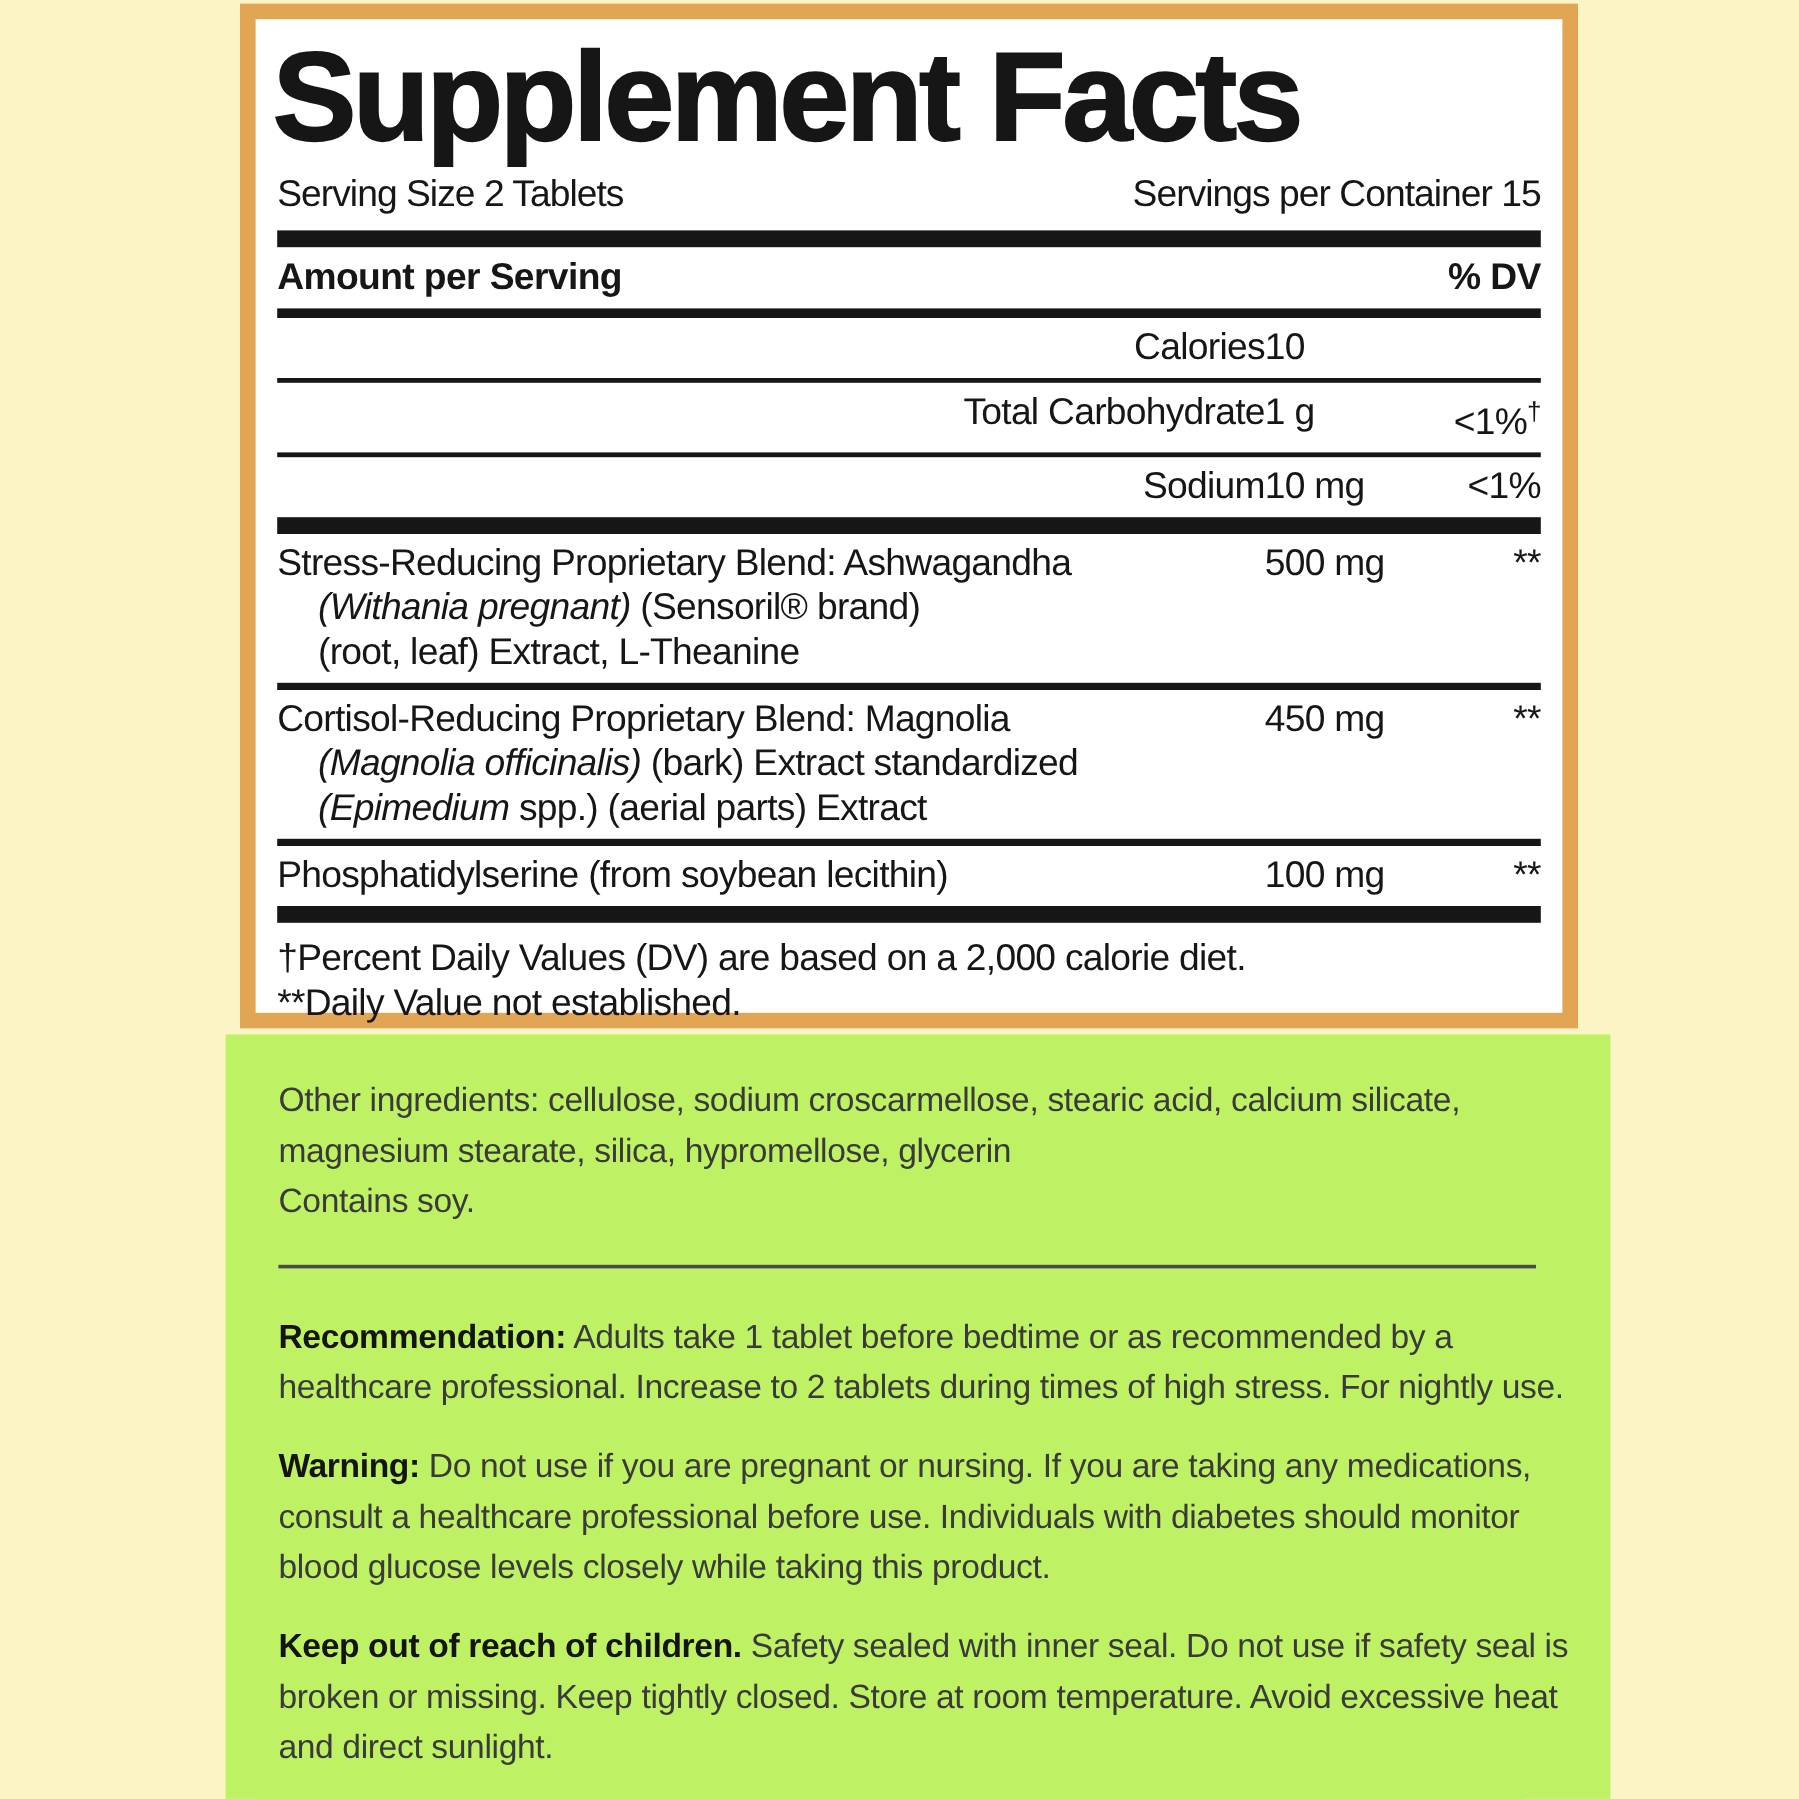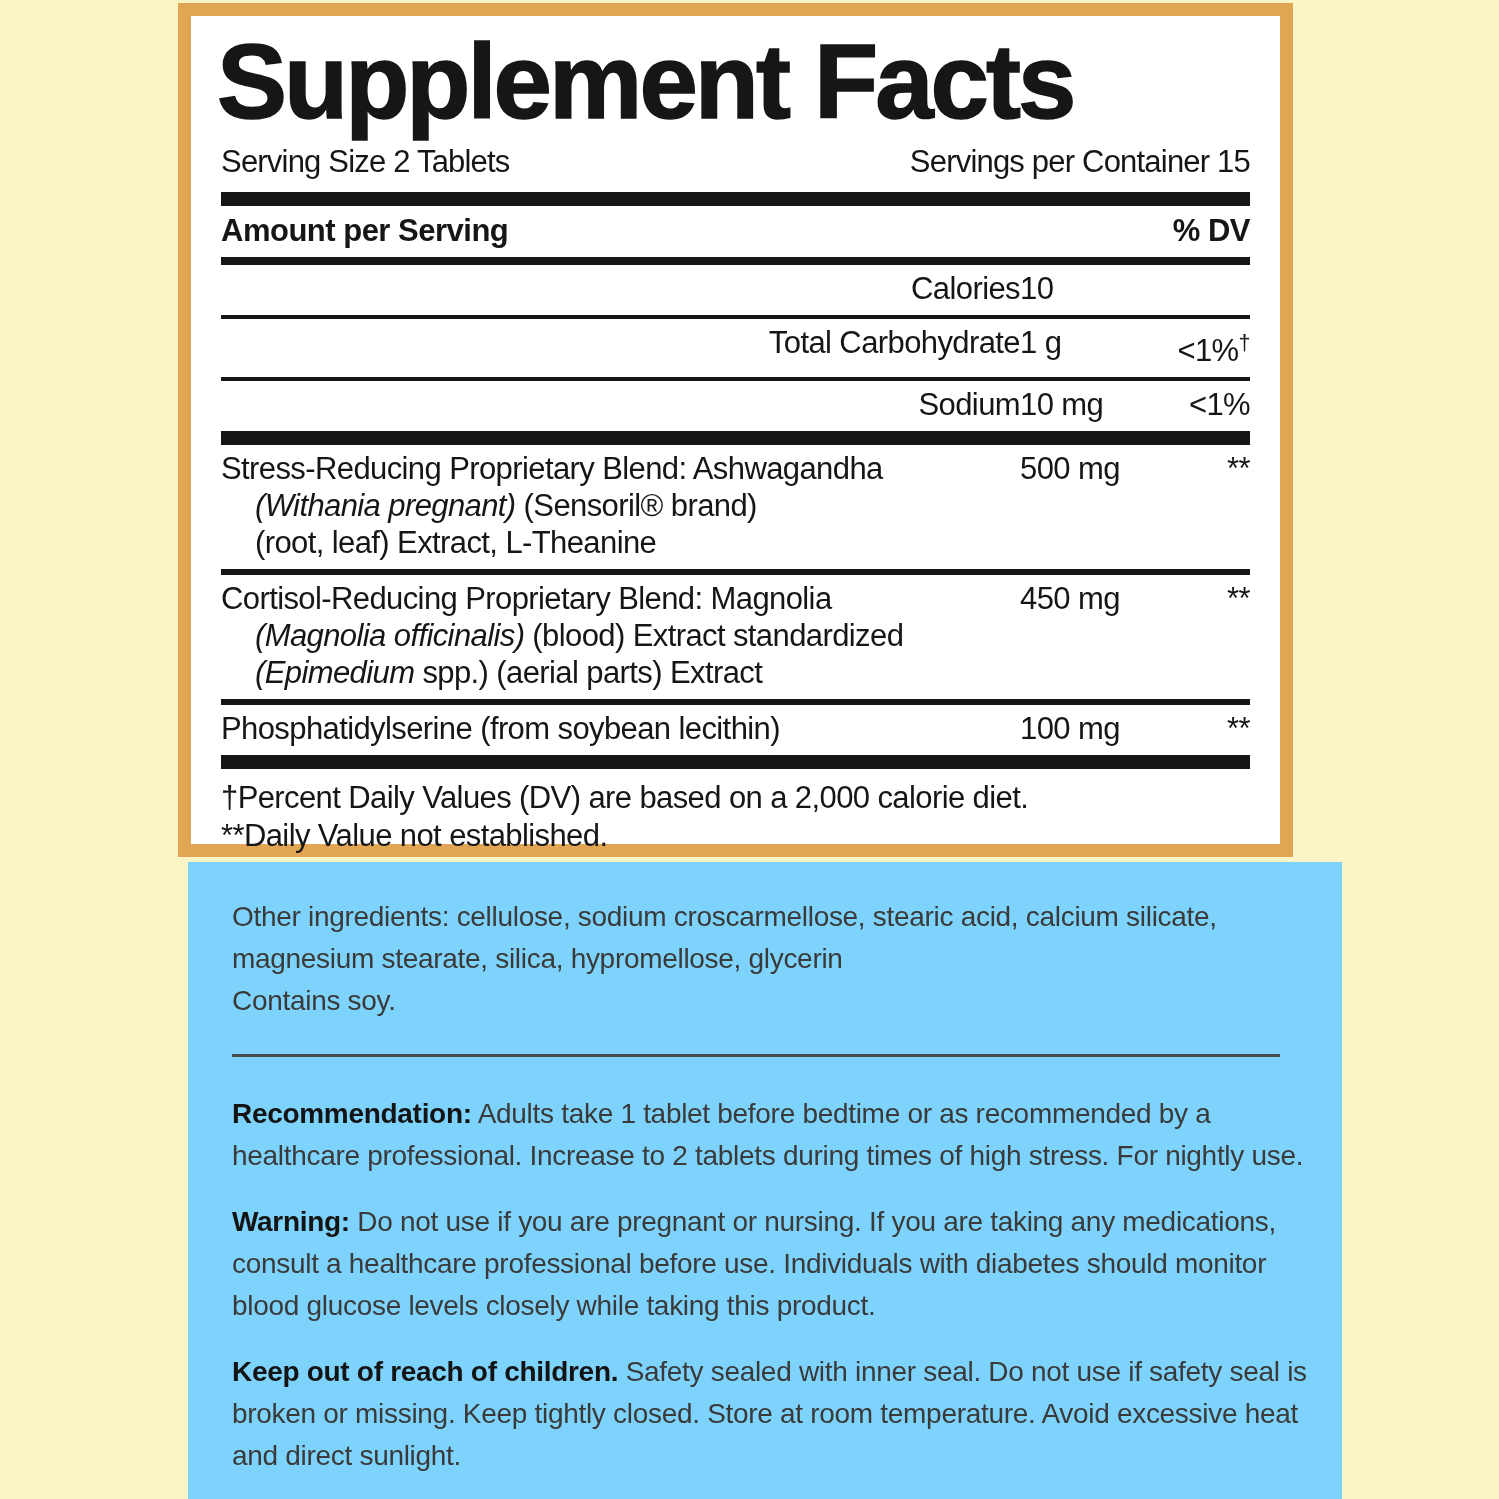--- a/index.html
+++ b/index.html
@@ -4,23 +4,23 @@
 <style>
   html,body{margin:0;padding:0;}
   body{
     width:1499px;height:1499px;position:relative;overflow:hidden;
     background:#FBF5C5;
     font-family:"Liberation Sans",sans-serif;
     -webkit-font-smoothing:antialiased;
   }
   
   .facts-card{
-    position:absolute;left:178px;top:3px;width:1115px;height:854px;
+    position:absolute;left:200px;top:3px;width:1115px;height:854px;
     background:#ffffff;border:13px solid #E2A554;box-sizing:border-box;
-    padding:0 30px;color:#161616;
+    padding:0 18px;color:#161616;
   }
   .sf-title{
     font-size:105px;font-weight:700;line-height:.95;letter-spacing:-3px;
     margin:16px 0 0 -4px;color:#161616;-webkit-text-stroke:1.5px #161616;
     white-space:nowrap;
   }
   .serving-row{
     display:flex;justify-content:space-between;
     font-size:31px;letter-spacing:-.8px;margin-top:12px;margin-bottom:12px;align-items:flex-end;
   }
@@ -39,21 +39,21 @@
   .ndv{width:80px;flex:none;text-align:right;}
   .blend{display:flex;font-size:31px;letter-spacing:-.6px;line-height:37px;padding:5px 0 8px;}
   .bleft{flex:1;}
   .bsub{padding-left:34px;}
   .blend .namt,.blend .ndv{align-self:flex-start;}
   .dag{font-size:70%;vertical-align:super;}
   .fnotes{font-size:31px;letter-spacing:-.6px;line-height:38px;padding-top:10px;}
   
   .info-card{
     position:absolute;left:188px;top:862px;width:1154px;height:637px;
-    background:#7dd3fc;box-sizing:border-box;padding:34px 0 0 44px;
+    background:#bef264;box-sizing:border-box;padding:34px 0 0 44px;
     color:#3a3a3a;
   }
   .ip{font-size:28px;line-height:42px;letter-spacing:-.3px;max-width:1080px;margin:0;}
   .ip b{color:#141414;font-weight:700;}
   .mt-contains{}
   .rule{width:1048px;border:none;border-top:3px solid #4a4a4a;margin:32px 0 0 0;}
   .mt-reco{margin-top:36px;}
   .mt-warn{margin-top:24px;}
   .mt-child{margin-top:24px;}
 </style>
@@ -106,21 +106,21 @@
           <div class="bsub"><span style="font-style: italic;">(Withania pregnant)</span><span> (Sensoril® brand)</span></div>
           <div class="bsub"><span>(root, leaf) Extract, L-Theanine</span></div>
         </div>
         <span class="namt">500 mg</span>
         <span class="ndv">**</span>
       </div>
       <div class="sep-med"></div>
       <div class="blend">
         <div class="bleft">
           <div>Cortisol-Reducing Proprietary Blend: Magnolia</div>
-          <div class="bsub"><span style="font-style: italic;">(Magnolia officinalis)</span><span> (blood) Extract standardized</span></div>
+          <div class="bsub"><span style="font-style: italic;">(Magnolia officinalis)</span><span> (bark) Extract standardized</span></div>
           <div class="bsub"><span style="font-style: italic;">(Epimedium</span><span> spp.) (aerial parts) Extract</span></div>
         </div>
         <span class="namt">450 mg</span>
         <span class="ndv">**</span>
       </div>
       <div class="sep-med"></div>
       <div class="blend">
         <div class="bleft">
           <div>Phosphatidylserine (from soybean lecithin)</div>
         </div>

